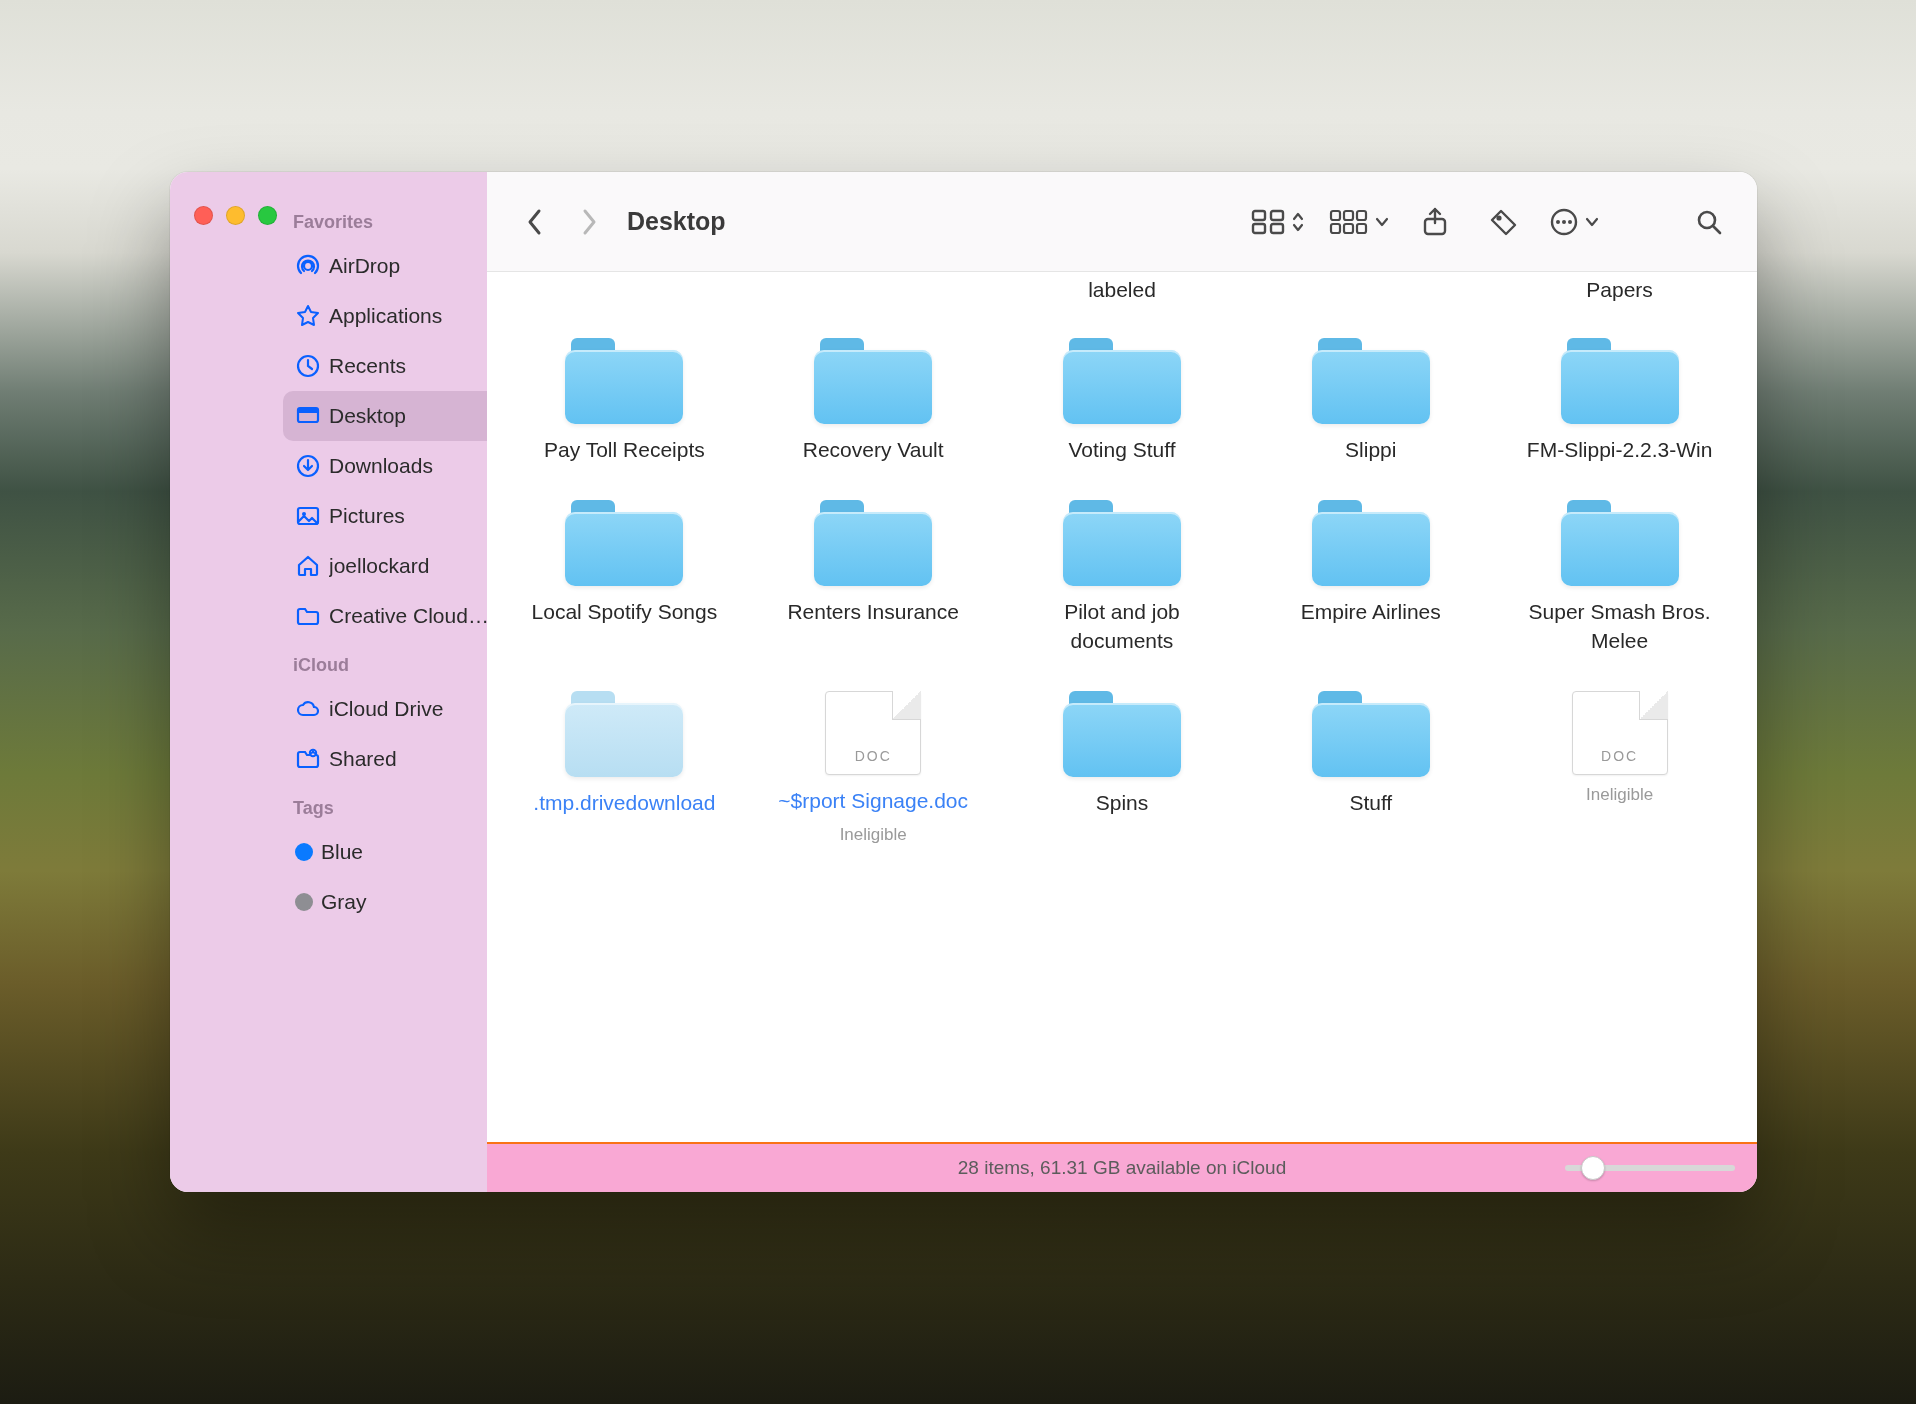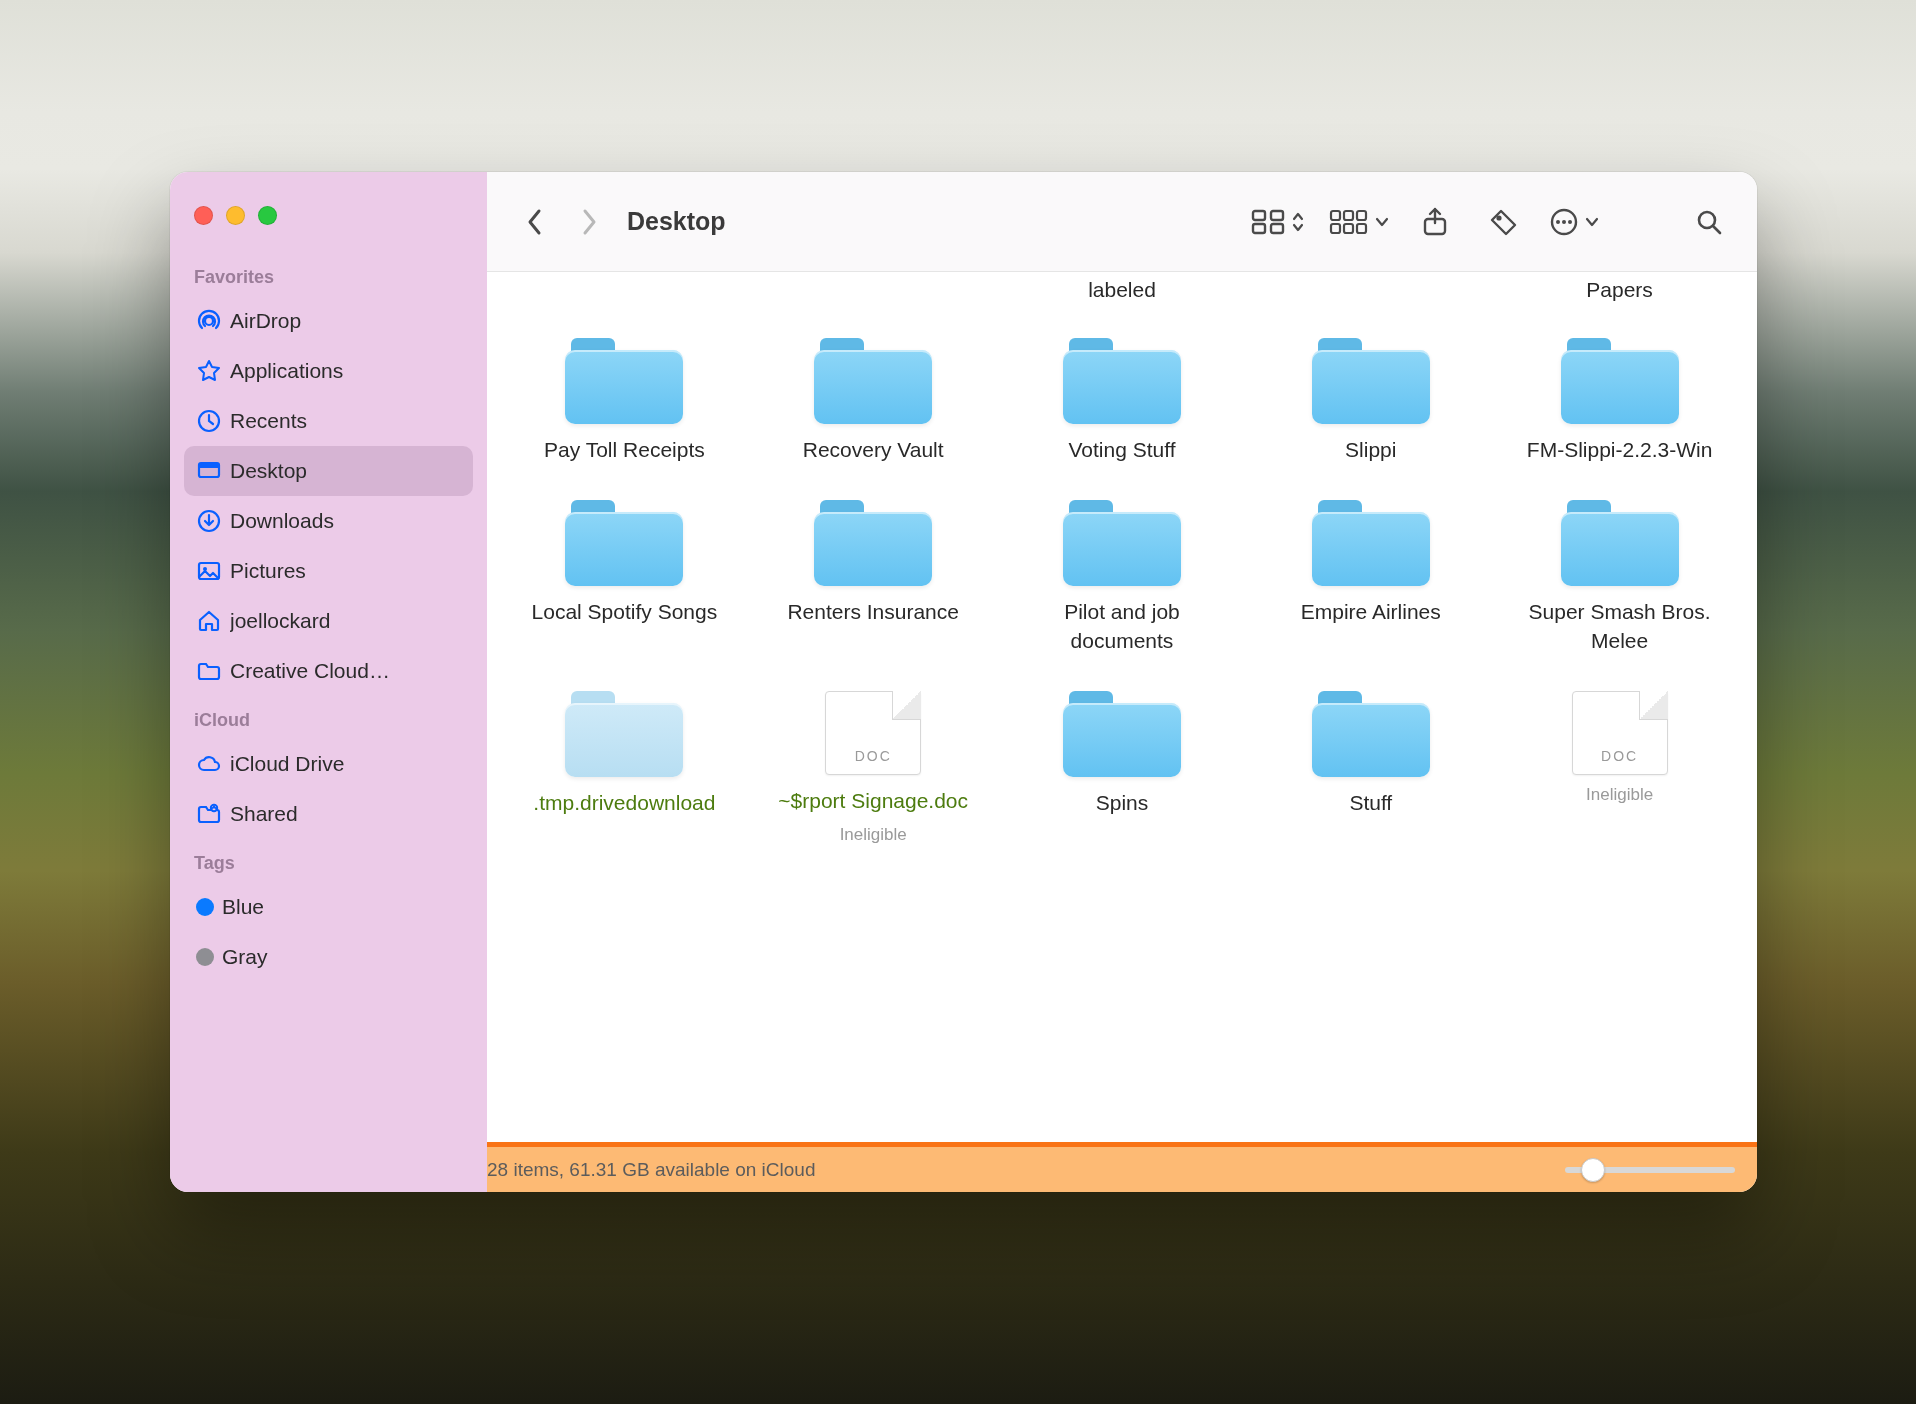--- a/index.html
+++ b/index.html
@@ -25,21 +25,21 @@
     box-shadow: 0 40px 80px rgba(0,0,0,.35), 0 0 0 1px rgba(0,0,0,.05);
     display: flex;
     background: #fff;
   }
 
   
   .sidebar {
     width: 317px;
     background: #eccbe8;
     padding: 26px 14px 10px 14px;
-    display: flex; flex-direction: column;
+    display: flex; flex-direction: row;
     overflow: hidden;
   }
   .traffic { display:flex; gap:13px; padding: 8px 6px 28px 10px; }
   .traffic span { width:19px; height:19px; border-radius:50%; display:block; }
   .t-red   { background:#ff5f57; box-shadow: inset 0 0 0 1px rgba(0,0,0,.12);}
   .t-yel   { background:#febc2e; box-shadow: inset 0 0 0 1px rgba(0,0,0,.12);}
   .t-grn   { background:#28c840; box-shadow: inset 0 0 0 1px rgba(0,0,0,.12);}
 
   .section-label {
     font-size: 18px; font-weight:600;
@@ -87,21 +87,21 @@
   .grid {
     display:grid;
     grid-template-columns: repeat(5, 1fr);
     column-gap: 10px;
     row-gap: 36px;
   }
   .stub-cell { text-align:center; font-size:21px; color:#292929; padding-top:6px;}
 
   .item { display:flex; flex-direction:column; align-items:center; gap:12px; }
   .item .name { font-size:21px; color:#292929; text-align:center; max-width:200px; line-height:1.35;}
-  .item.dim .name { color:#4d7c0f;text-align:center; }
+  .item.dim .name { color:#3b82f6;text-align:center; }
   .item .sub  { font-size:17px; color:#9a9a9a; text-align:center; margin-top:-2px;}
 
   
   .folder {
     width:118px; height:86px; position:relative;
   }
   .folder::before{
     content:""; position:absolute; left:6px; top:0; width:44px; height:18px;
     background:#5fb9e6; border-radius:6px 6px 0 0;
   }
@@ -129,25 +129,25 @@
     content:""; position:absolute; right:-1px; top:-1px;
     width:28px; height:28px;
     background:linear-gradient(135deg,#fff 0 50%, #eaeaea 50% 100%);
     border-left:1px solid #d7d7d7;
     border-bottom:1px solid #d7d7d7;
   }
   .doc-label{ font-size:14px; letter-spacing:2px; color:#9a9a9a;}
 
   
   .status {
-    height:50px; border-top:5px solid #f97316;
-    display:flex; align-items:center; 
+    height:50px; border-top:2px solid #f97316;
+    display:flex; align-items:center; justify-content:center;
     position:relative;
     font-size:19px; color:#5c5c5c;
-    background:#fdba74;
+    background:#f9a8d4;
   }
   .slider {
     position:absolute; right:22px; top:50%; transform:translateY(-50%);
     width:170px; height:6px; background:#d8d8d8; border-radius:3px;
   }
   .slider::after{
     content:""; position:absolute; left:28px; top:50%;
     width:22px; height:22px; border-radius:50%;
     background:#fff; border:1px solid #c8c8c8;
     transform:translate(-50%,-50%);

